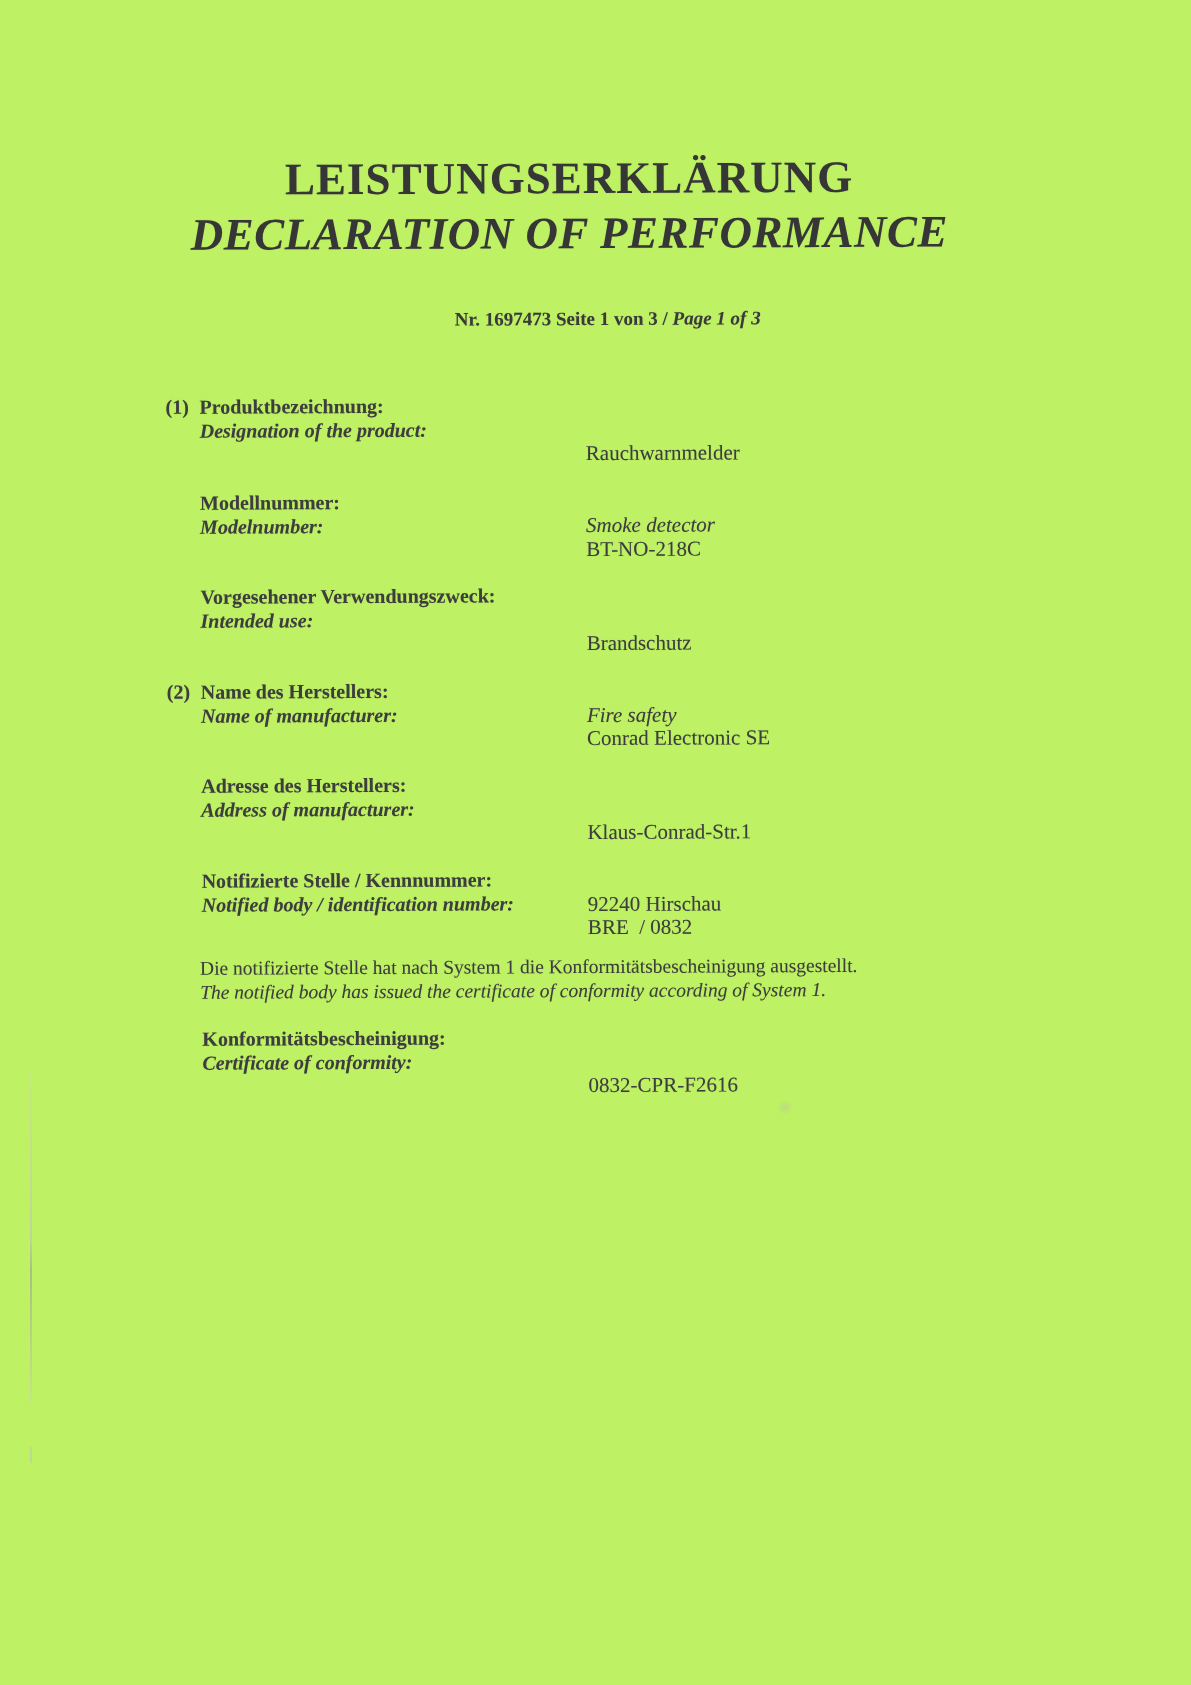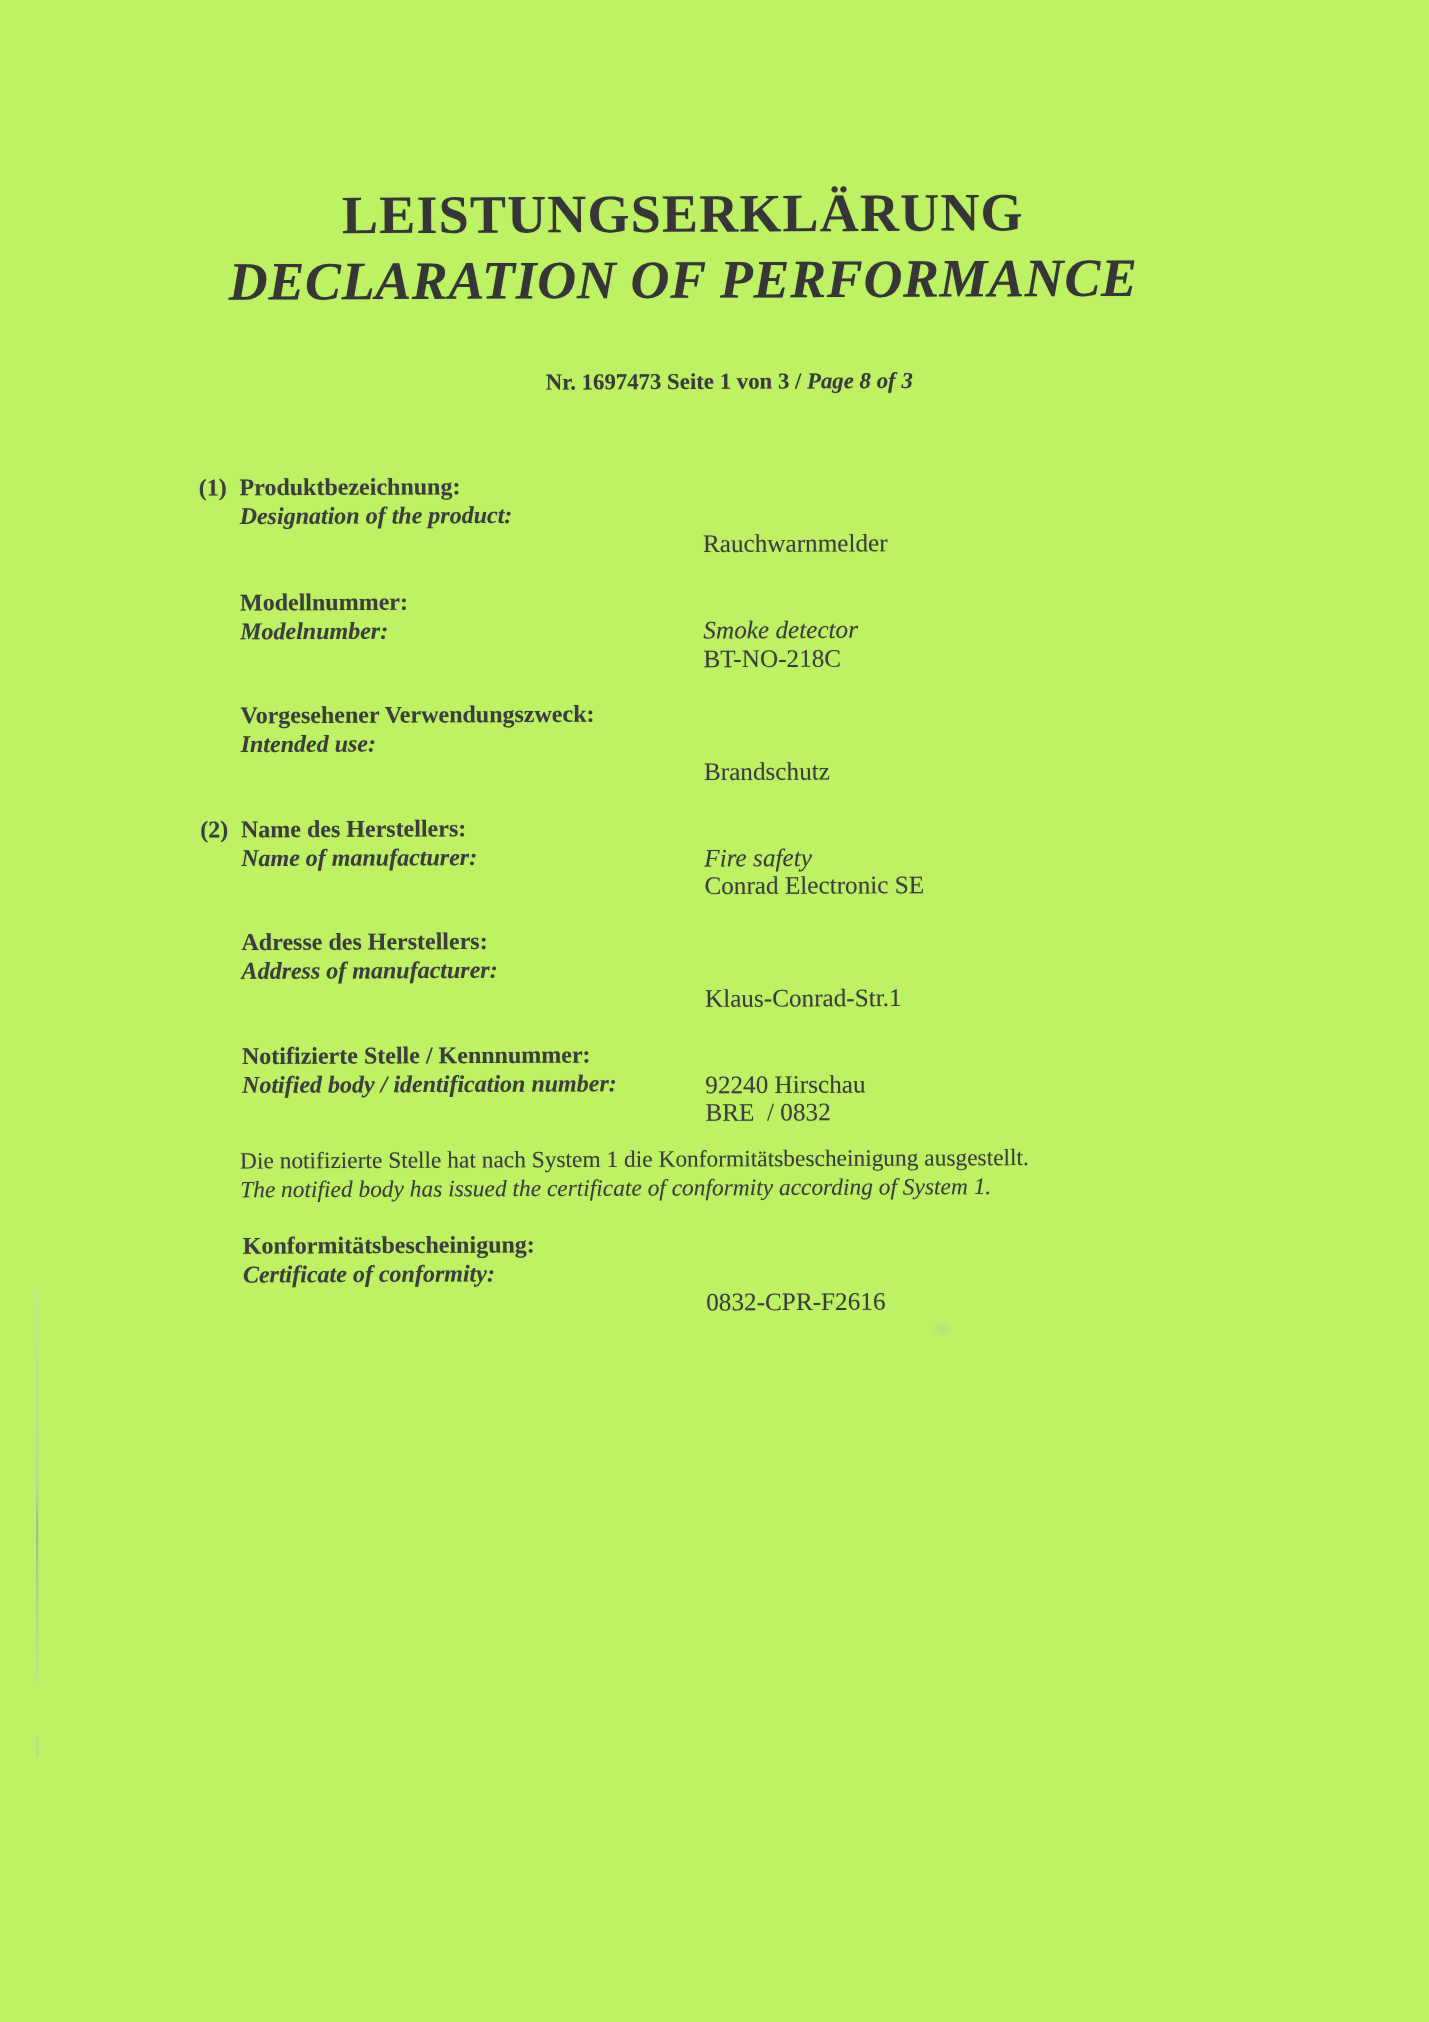--- a/index.html
+++ b/index.html
@@ -113,21 +113,21 @@
 </style>
 </head>
 <body>
 
 <div class="page">
   <div class="content">
 
     <h1 class="title-de">LEISTUNGSERKLÄRUNG</h1>
     <h2 class="title-en">DECLARATION OF PERFORMANCE</h2>
 
-    <p class="docref"><span>Nr. 1697473 Seite 1 von 3 / </span><span class="it">Page 8 of 3</span></p>
+    <p class="docref"><span>Nr. 1697473 Seite 1 von 3 / </span><span class="it">Page 1 of 3</span></p>
 
     <div class="row" style="top:393px">
       <span class="num">(1)</span>
       <div class="labels">
         <div class="de">Produktbezeichnung:</div>
         <div class="en">Designation of the product:</div>
       </div>
       <div class="values">
         <div>Rauchwarnmelder</div>
         <div class="it">Smoke detector</div>

